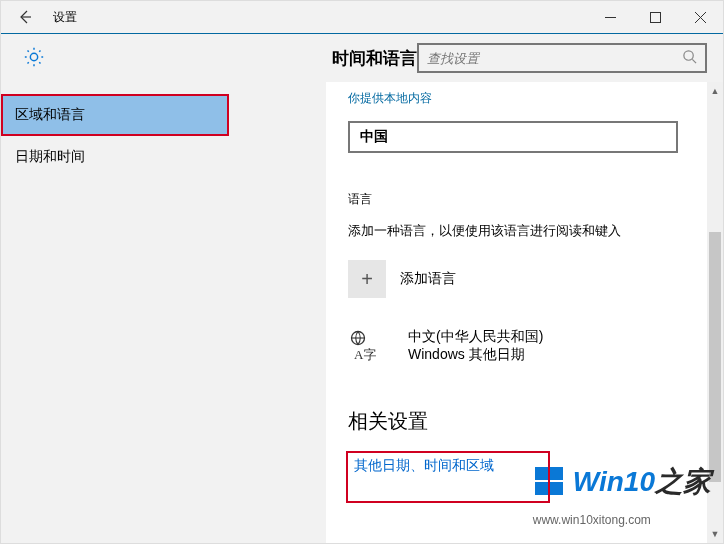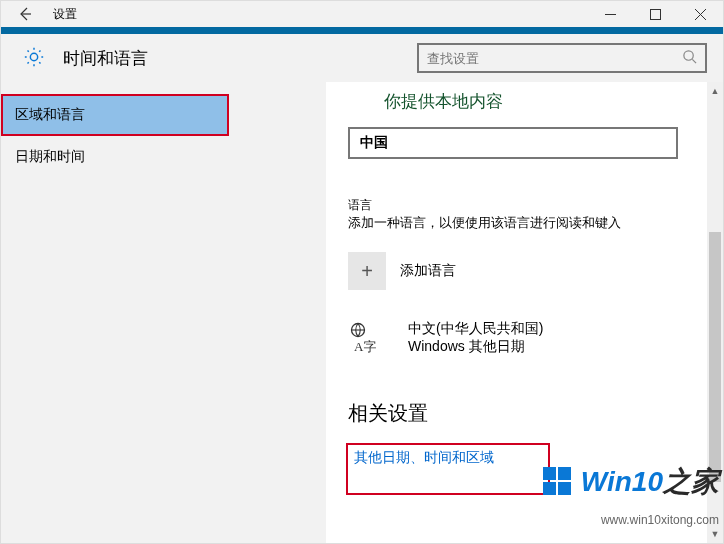--- a/index.html
+++ b/index.html
@@ -12,21 +12,21 @@
       height: 544px;
       overflow: hidden;
       position: relative;
       border: 1px solid #ddd;
     }
     .titlebar {
       height: 33px;
       background: #f2f2f2;
       display: flex;
       align-items: center;
-      border-bottom: 7px solid #0369a1;
+      border-bottom: 1px solid #0369a1;
     }
     .back-btn {
       width: 48px;
       height: 33px;
       display: flex;
       align-items: center;
       justify-content: center;
       font-size: 16px;
     }
     .title {
@@ -52,22 +52,23 @@
       display: flex;
       align-items: center;
       padding: 0 10px 0 22px;
     }
     .gear-icon {
       margin-right: 18px;
       color: #0066cc;
     }
     .page-heading {
       font-size: 17px;
-      font-weight: 400;
+      font-weight: 700;
       flex: 1;
+      text-align: right;
     }
     .search-wrap {
       width: 290px;
       margin-right: 6px;
     }
     .search-box {
       width: 100%;
       height: 30px;
       border: 2px solid #777;
       display: flex;
@@ -75,20 +76,21 @@
       padding: 0 8px;
       background: #f2f2f2;
     }
     .search-box input {
       flex: 1;
       border: none;
       background: transparent;
       font-size: 13px;
       outline: none;
       color: #666;
+      font-style: italic;
     }
     .search-icon {
       color: #888;
       font-size: 14px;
     }
     .body-area {
       display: flex;
       height: calc(100% - 81px);
     }
     .sidebar {
@@ -109,43 +111,43 @@
       outline-offset: -2px;
       width: 228px;
     }
     .main {
       flex: 1;
       padding: 0 18px 0 22px;
       position: relative;
       overflow: hidden;
     }
     .topcut {
-      font-size: 17px;
-      color: #14532d;
+      font-size: 12px;
+      color: #0369a1;
       margin-top: 8px;
-      margin-left: 36px;
     }
     .country-box {
       margin-top: 14px;
       border: 2px solid #777;
       height: 32px;
       width: 330px;
       display: flex;
       align-items: center;
       padding: 0 10px;
       font-size: 14px;
       font-weight: bold;
     }
     .section-h {
       font-size: 12px;
       font-weight: 400;
       margin-top: 38px;
     }
     .desc {
       font-size: 13px;
+      margin-top: 14px;
     }
     .add-lang {
       display: flex;
       align-items: center;
       margin-top: 20px;
     }
     .plus-box {
       width: 38px;
       height: 38px;
       background: #e6e6e6;
@@ -212,23 +214,23 @@
     .scroll-thumb {
       position: absolute;
       left: 2px;
       width: 12px;
       background: #c6c6c6;
       top: 150px;
       height: 250px;
     }
     .watermark {
       position: absolute;
-      right: 4px;
+      right: 12px;
       bottom: 16px;
-      text-align: right;
+      text-align: left;
       pointer-events: none;
     }
     .wm-top {
       display: flex;
       align-items: center;
       justify-content: flex-end;
     }
     .wm-logo { margin-right: 6px; }
     .wm-txt {
       font-style: italic;

